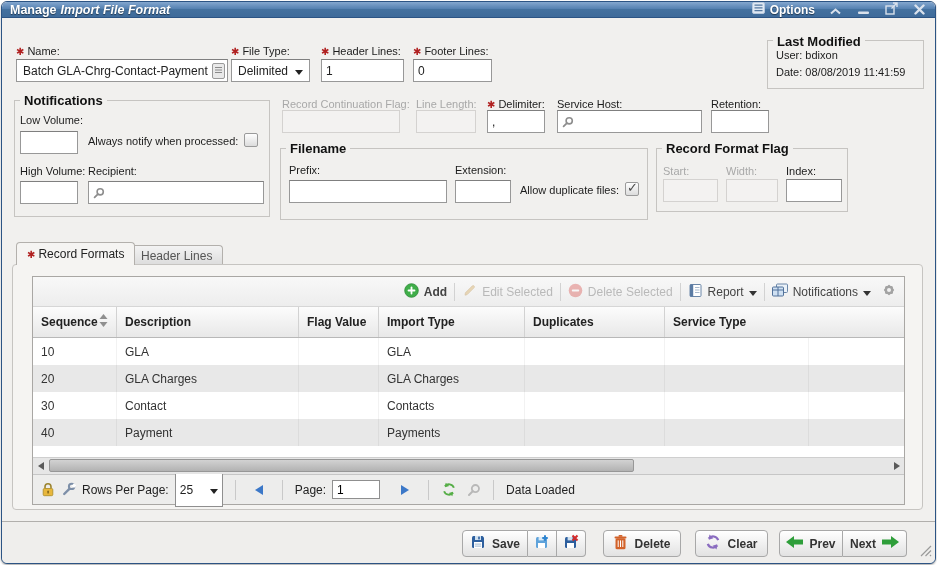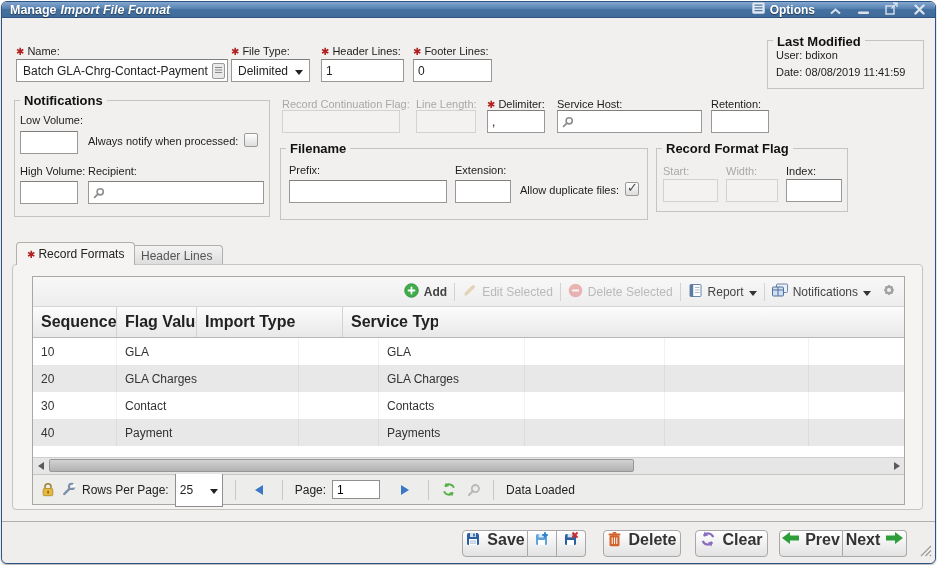--- a/index.html
+++ b/index.html
@@ -34,21 +34,21 @@
   .tab.active{background:#f5f4f2;color:#222;z-index:3;}
   .tab.inactive{background:linear-gradient(#f3f3f3,#dcdcdc);color:#555;}
   .tabpanel{position:absolute;left:10px;top:262px;width:911px;height:246px;background:#f5f4f2;border:1px solid #c6c4c1;border-radius:4px;z-index:2;}
 
   
   .grid{position:absolute;left:30px;top:274px;width:873px;height:229px;border:1px solid #a9a7a4;background:#fff;display:flex;flex-direction:column;z-index:4;}
   .gtoolbar{height:30px;background:linear-gradient(#f8f8f8,#ededed);border-bottom:1px solid #d6d6d6;display:flex;align-items:center;justify-content:flex-end;padding:0 8px;gap:7px;font-size:12px;color:#444;}
   .tbtn{display:flex;align-items:center;gap:5px;cursor:default;white-space:nowrap;}
   .tbtn.disabled{color:#b9b9b9;}
   .tb-sep{width:1px;height:18px;background:#d2d2d2;}
-  .ghead{height:31px;background:linear-gradient(#fcfcfc,#e8e8e8);border-bottom:1px solid #b8b8b8;display:flex;font-size:16px;font-weight:bold;color:#222;}
+  .ghead{height:31px;background:linear-gradient(#fcfcfc,#e8e8e8);border-bottom:1px solid #b8b8b8;display:flex;font-size:12px;font-weight:bold;color:#222;}
   .hcell{display:flex;align-items:center;padding:0 8px;border-right:1px solid #d2d2d2;overflow:hidden;white-space:nowrap;}
   .gbody{flex:1;background:#fff;overflow:hidden;}
   .grow{display:flex;height:27px;background:#fff;}
   .grow.alt{background:#e8e8e8;}
   .gcell{display:flex;align-items:center;padding:0 8px;font-size:12px;color:#333;border-right:1px solid rgba(0,0,0,0.05);overflow:hidden;white-space:nowrap;}
   .col-sequence{width:84px;}
   .col-description{width:182px;}
   .col-flag_value{width:80px;}
   .col-import_type{width:146px;}
   .col-duplicates{width:140px;}
@@ -60,21 +60,21 @@
   .hs-arrow{position:absolute;top:0;width:15px;height:16px;display:flex;align-items:center;justify-content:center;}
   .hs-thumb{position:absolute;left:16px;top:1px;width:585px;height:13px;background:linear-gradient(#d2d2d2,#b2b2b2);border:1px solid #979797;border-radius:2px;}
 
   .gpager{height:30px;background:#ededec;border-top:1px solid #c6c6c6;display:flex;align-items:center;padding:0 8px;font-size:12px;color:#222;gap:6px;}
   .p-sep{width:1px;height:20px;background:#c9c9c9;margin:0 6px;}
   .pselect{display:flex;align-items:center;justify-content:space-between;width:48px;height:19px;border:1px solid #8f8f8f;background:#fff;padding:16px 4px;font-size:12px;}
   .pinput{width:48px;height:19px;border:1px solid #8f8f8f;background:#fff;font-family:inherit;font-size:12px;padding:0 4px;}
 
   
   .footer{position:absolute;left:0;right:0;bottom:0;height:42px;background:#efeeec;border-top:1px solid #b1afac;border-radius:0 0 5px 5px;}
-  .btn{position:absolute;top:8px;height:27px;display:flex;align-items:flex-start;justify-content:center;gap:6px;border:1px solid #a8a8a8;border-radius:4px;background:linear-gradient(#ffffff,#e2e2e2);box-shadow:inset 0 1px 0 #fff;font-size:16px;font-weight:bold;color:#333;padding:0 12px;cursor:default;}
+  .btn{position:absolute;top:8px;height:27px;display:flex;align-items:center;justify-content:center;gap:6px;border:1px solid #a8a8a8;border-radius:4px;background:linear-gradient(#ffffff,#e2e2e2);box-shadow:inset 0 1px 0 #fff;font-size:12px;font-weight:bold;color:#333;padding:0 12px;cursor:default;}
   .btn.joined-l{border-radius:4px 0 0 4px;}
   .btn.joined-m{border-radius:0;border-left:none;}
   .btn.joined-r{border-radius:0 4px 4px 0;border-left:none;}
   .btn.iconic{padding:0 7px;}
   .resize-grip{position:absolute;right:3px;bottom:2px;}
 </style>
 </head>
 <body>
 
 <div class="window">
@@ -278,25 +278,31 @@
     </div>
 
     <div class="ghead">
       <div class="hcell col-sequence">
         <span>Sequence</span>
         <span><svg width="9" height="13">
               <polygon points="4.5,0 8.5,5 0.5,5" fill="#8f8f8f"></polygon>
               <polygon points="4.5,13 8.5,8 0.5,8" fill="#8f8f8f"></polygon>
             </svg></span>
       </div>
+      <div class="hcell col-description">
+          <span>Description</span>
+        </div>
       <div class="hcell col-flag_value">
           <span>Flag Value</span>
         </div>
       <div class="hcell col-import_type">
           <span>Import Type</span>
+        </div>
+      <div class="hcell col-duplicates">
+          <span>Duplicates</span>
         </div>
       <div class="hcell col-service_type">
           <span>Service Type</span>
         </div>
     </div>
 
     <div class="gbody">
         <div class="grow">
           <div class="gcell col-sequence">10</div>
           <div class="gcell col-description">GLA</div>

